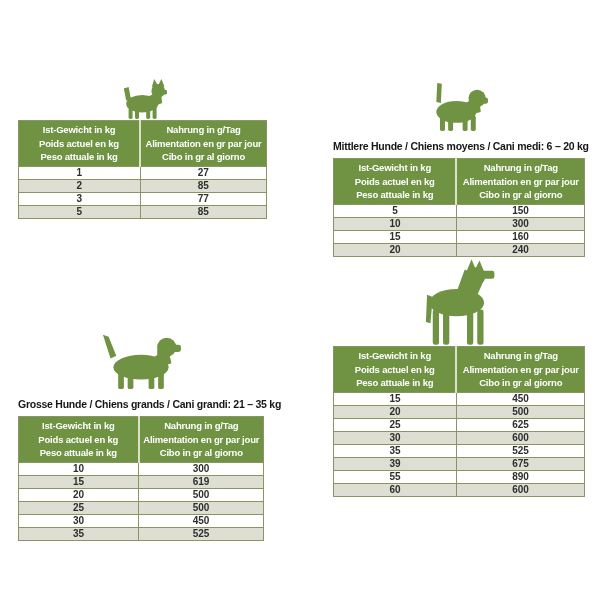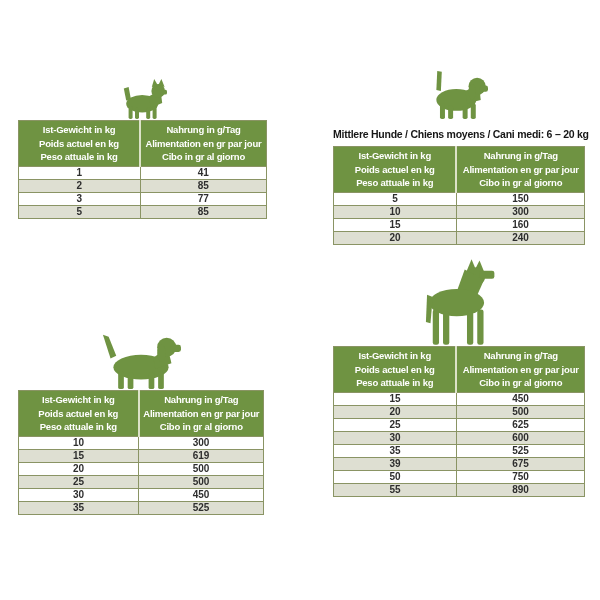--- a/index.html
+++ b/index.html
@@ -60,21 +60,21 @@
     height:13px;
     line-height:12px;
     font-size:10px;
     font-weight:700;
     color:var(--cell-ink);
     padding:0;
   }
   table.feed-table tbody tr:nth-child(even) td{background:var(--rowalt);}
   
   #sec-small {left:18px;  top:64px;  width:249px;}
-  #sec-medium{left:333px; top:64px;  width:252px;}
+  #sec-medium{left:333px; top:76px;  width:252px;}
   #sec-large {left:18px;  top:328px; width:246px;}
   #sec-xl    {left:333px; top:254px; width:252px;}
   #sec-small  .icon-wrap{height:56px;}
   #sec-medium .icon-wrap{height:56px;}
   #sec-large  .icon-wrap{height:62px;}
   #sec-xl     .icon-wrap{height:92px;}
 </style>
 </head>
 <body>
 
@@ -107,21 +107,21 @@
         <th>
           <div class="hline">Nahrung in g/Tag</div>
           <div class="hline">Alimentation en gr par jour</div>
           <div class="hline">Cibo in gr al giorno</div>
         </th>
       </tr>
     </thead>
     <tbody>
         <tr>
           <td>1</td>
-          <td>41</td>
+          <td>27</td>
         </tr>
         <tr>
           <td>2</td>
           <td>85</td>
         </tr>
         <tr>
           <td>3</td>
           <td>77</td>
         </tr>
         <tr>
@@ -196,20 +196,21 @@
         <rect x="28" y="44" width="6" height="17" rx="2"></rect>
         <rect x="50" y="44" width="6" height="17" rx="2"></rect>
         <rect x="60" y="42" width="6" height="19" rx="2"></rect>
         <polygon points="55,28 70,17 74,34 57,40"></polygon>
         <circle cx="69" cy="17" r="10"></circle>
         <rect x="73" y="14.5" width="11" height="7.5" rx="2.5"></rect>
         <ellipse cx="63.5" cy="23" rx="4.5" ry="9"></ellipse>
       </g>
     </svg>
   </div>
+  <h2 class="title">Grosse Hunde / Chiens grands / Cani grandi: 21 – 35 kg</h2>
   <table class="feed-table">
     <thead>
       <tr>
         <th>
           <div class="hline">Ist-Gewicht in kg</div>
           <div class="hline">Poids actuel en kg</div>
           <div class="hline">Peso attuale in kg</div>
         </th>
         <th>
           <div class="hline">Nahrung in g/Tag</div>
@@ -299,22 +300,22 @@
         </tr>
         <tr>
           <td>35</td>
           <td>525</td>
         </tr>
         <tr>
           <td>39</td>
           <td>675</td>
         </tr>
         <tr>
-          <td>50</td>
-          <td>750</td>
-        </tr>
-        <tr>
           <td>55</td>
           <td>890</td>
+        </tr>
+        <tr>
+          <td>60</td>
+          <td>600</td>
         </tr>
       </tbody>
   </table>
 </section>
 
 </body></html>

